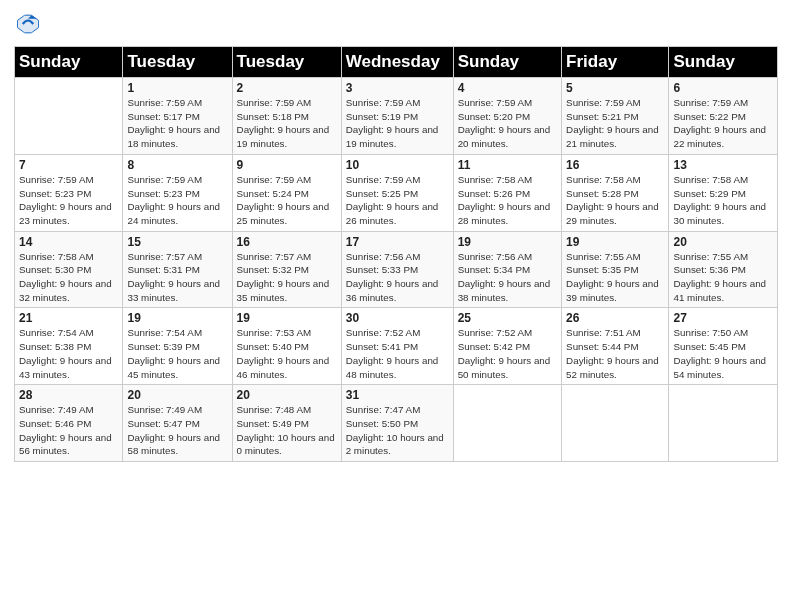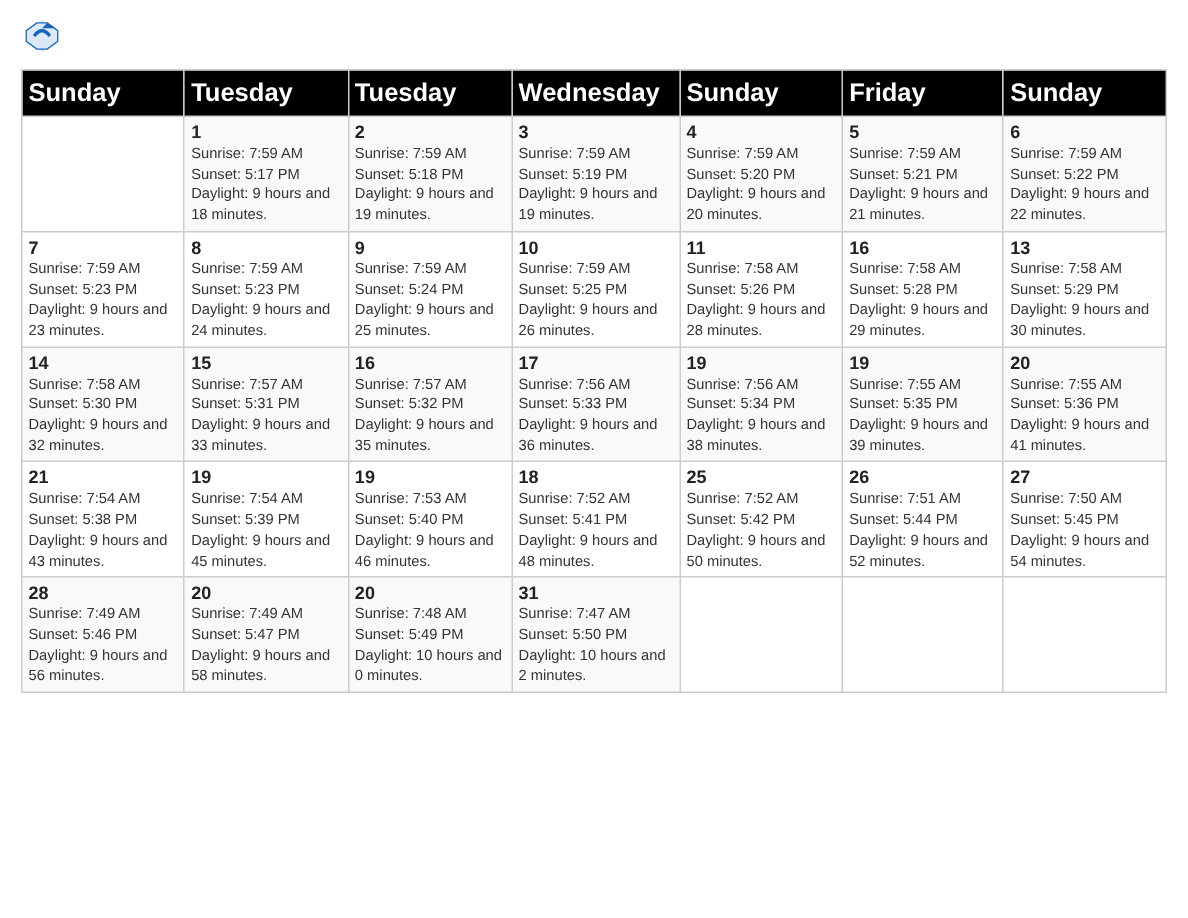--- a/index.html
+++ b/index.html
@@ -150,21 +150,21 @@
           <td><span class="day-number">16</span><span class="day-info">Sunrise: 7:57 AM<br>Sunset: 5:32 PM<br>Daylight: 9 hours and 35 minutes.</span></td>
           <td><span class="day-number">17</span><span class="day-info">Sunrise: 7:56 AM<br>Sunset: 5:33 PM<br>Daylight: 9 hours and 36 minutes.</span></td>
           <td><span class="day-number">19</span><span class="day-info">Sunrise: 7:56 AM<br>Sunset: 5:34 PM<br>Daylight: 9 hours and 38 minutes.</span></td>
           <td><span class="day-number">19</span><span class="day-info">Sunrise: 7:55 AM<br>Sunset: 5:35 PM<br>Daylight: 9 hours and 39 minutes.</span></td>
           <td><span class="day-number">20</span><span class="day-info">Sunrise: 7:55 AM<br>Sunset: 5:36 PM<br>Daylight: 9 hours and 41 minutes.</span></td>
         </tr>
         <tr>
           <td><span class="day-number">21</span><span class="day-info">Sunrise: 7:54 AM<br>Sunset: 5:38 PM<br>Daylight: 9 hours and 43 minutes.</span></td>
           <td><span class="day-number">19</span><span class="day-info">Sunrise: 7:54 AM<br>Sunset: 5:39 PM<br>Daylight: 9 hours and 45 minutes.</span></td>
           <td><span class="day-number">19</span><span class="day-info">Sunrise: 7:53 AM<br>Sunset: 5:40 PM<br>Daylight: 9 hours and 46 minutes.</span></td>
-          <td><span class="day-number">18</span><span class="day-info">Sunrise: 7:52 AM<br>Sunset: 5:41 PM<br>Daylight: 9 hours and 48 minutes.</span></td>
+          <td><span class="day-number">30</span><span class="day-info">Sunrise: 7:52 AM<br>Sunset: 5:41 PM<br>Daylight: 9 hours and 48 minutes.</span></td>
           <td><span class="day-number">25</span><span class="day-info">Sunrise: 7:52 AM<br>Sunset: 5:42 PM<br>Daylight: 9 hours and 50 minutes.</span></td>
           <td><span class="day-number">26</span><span class="day-info">Sunrise: 7:51 AM<br>Sunset: 5:44 PM<br>Daylight: 9 hours and 52 minutes.</span></td>
           <td><span class="day-number">27</span><span class="day-info">Sunrise: 7:50 AM<br>Sunset: 5:45 PM<br>Daylight: 9 hours and 54 minutes.</span></td>
         </tr>
         <tr>
           <td><span class="day-number">28</span><span class="day-info">Sunrise: 7:49 AM<br>Sunset: 5:46 PM<br>Daylight: 9 hours and 56 minutes.</span></td>
           <td><span class="day-number">20</span><span class="day-info">Sunrise: 7:49 AM<br>Sunset: 5:47 PM<br>Daylight: 9 hours and 58 minutes.</span></td>
           <td><span class="day-number">20</span><span class="day-info">Sunrise: 7:48 AM<br>Sunset: 5:49 PM<br>Daylight: 10 hours and 0 minutes.</span></td>
           <td><span class="day-number">31</span><span class="day-info">Sunrise: 7:47 AM<br>Sunset: 5:50 PM<br>Daylight: 10 hours and 2 minutes.</span></td>
           <td class="empty-cell"></td>

